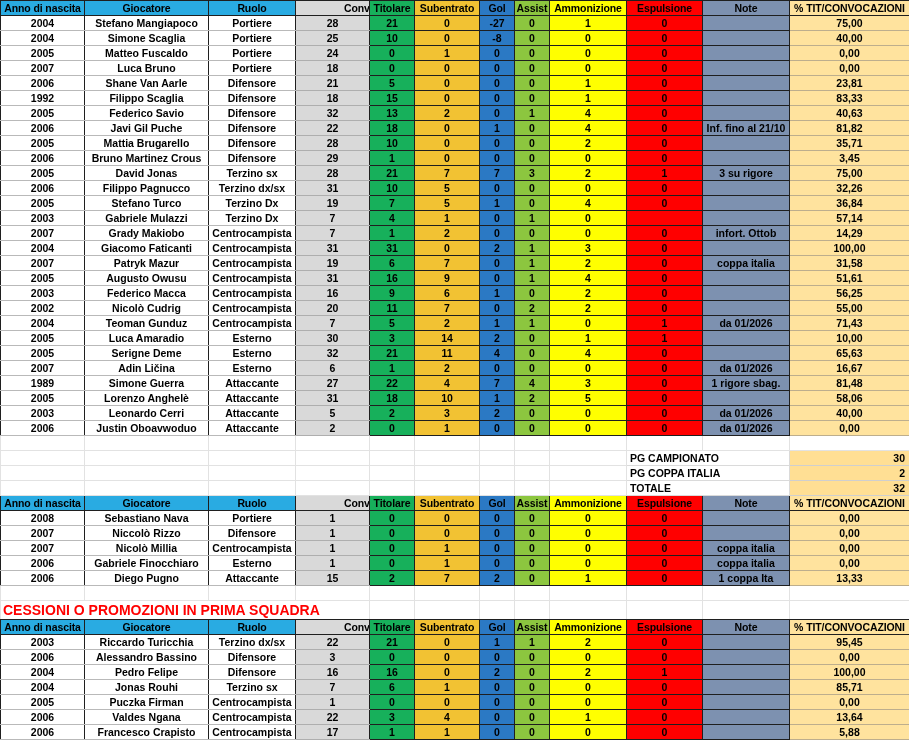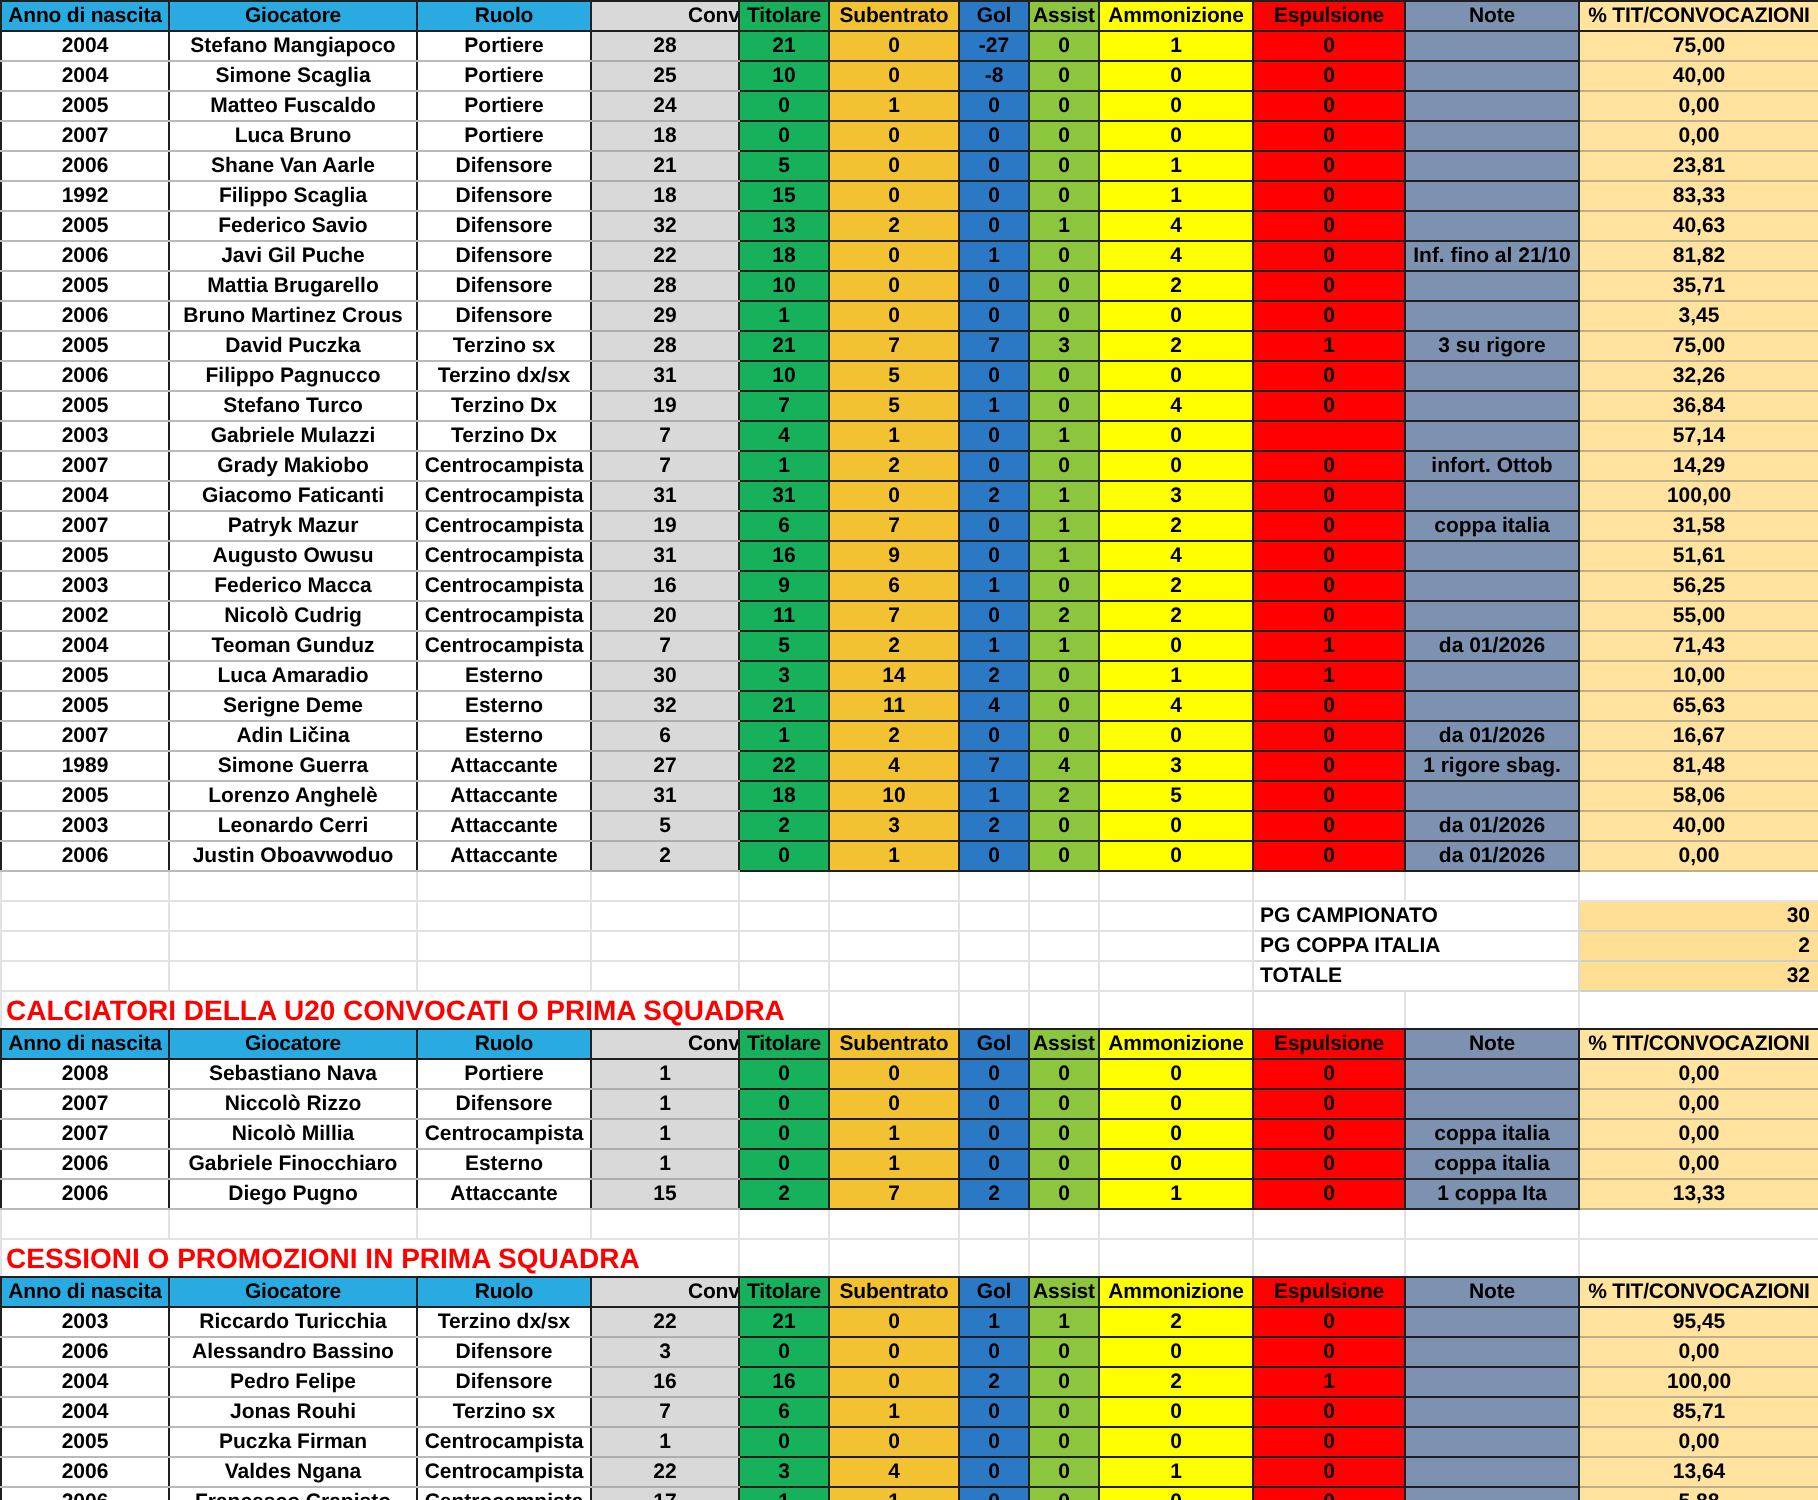--- a/index.html
+++ b/index.html
@@ -212,21 +212,21 @@
           <td class="d c-amber">0</td>
           <td class="d c-blue">0</td>
           <td class="d c-lgreen">0</td>
           <td class="d c-yellow">0</td>
           <td class="d c-red">0</td>
           <td class="d c-slate"></td>
           <td class="d c-peach">3,45</td>
         </tr>
         <tr>
           <td class="d c-white">2005</td>
-          <td class="d c-white">David Puczka</td>
+          <td class="d c-white">David Jonas</td>
           <td class="d c-white">Terzino sx</td>
           <td class="d c-gray">28</td>
           <td class="d c-green">21</td>
           <td class="d c-amber">7</td>
           <td class="d c-blue">7</td>
           <td class="d c-lgreen">3</td>
           <td class="d c-yellow">2</td>
           <td class="d c-red">1</td>
           <td class="d c-slate">3 su rigore</td>
           <td class="d c-peach">75,00</td>
@@ -514,30 +514,20 @@
           <td class="empty"></td>
           <td class="empty"></td>
           <td class="empty"></td>
           <td class="empty"></td>
           <td class="empty"></td>
           <td class="empty"></td>
           <td class="empty"></td>
           <td class="empty"></td>
           <td class="sum-label" colspan="2">TOTALE</td>
           <td class="sum-value">32</td>
-        </tr>
-        <tr class="title-row">
-          <td class="title-cell" colspan="5">CALCIATORI DELLA U20 CONVOCATI O PRIMA SQUADRA</td>
-          <td class="empty"></td>
-          <td class="empty"></td>
-          <td class="empty"></td>
-          <td class="empty"></td>
-          <td class="empty"></td>
-          <td class="empty"></td>
-          <td class="empty"></td>
         </tr>
         <tr>
           <td class="hdr h-white">Anno di nascita</td>
           <td class="hdr h-white">Giocatore</td>
           <td class="hdr h-white">Ruolo</td>
           <td class="hdr h-gray">Convocazioni</td>
           <td class="hdr h-green">Titolare</td>
           <td class="hdr h-amber">Subentrato</td>
           <td class="hdr h-blue">Gol</td>
           <td class="hdr h-lgreen">Assist</td>

